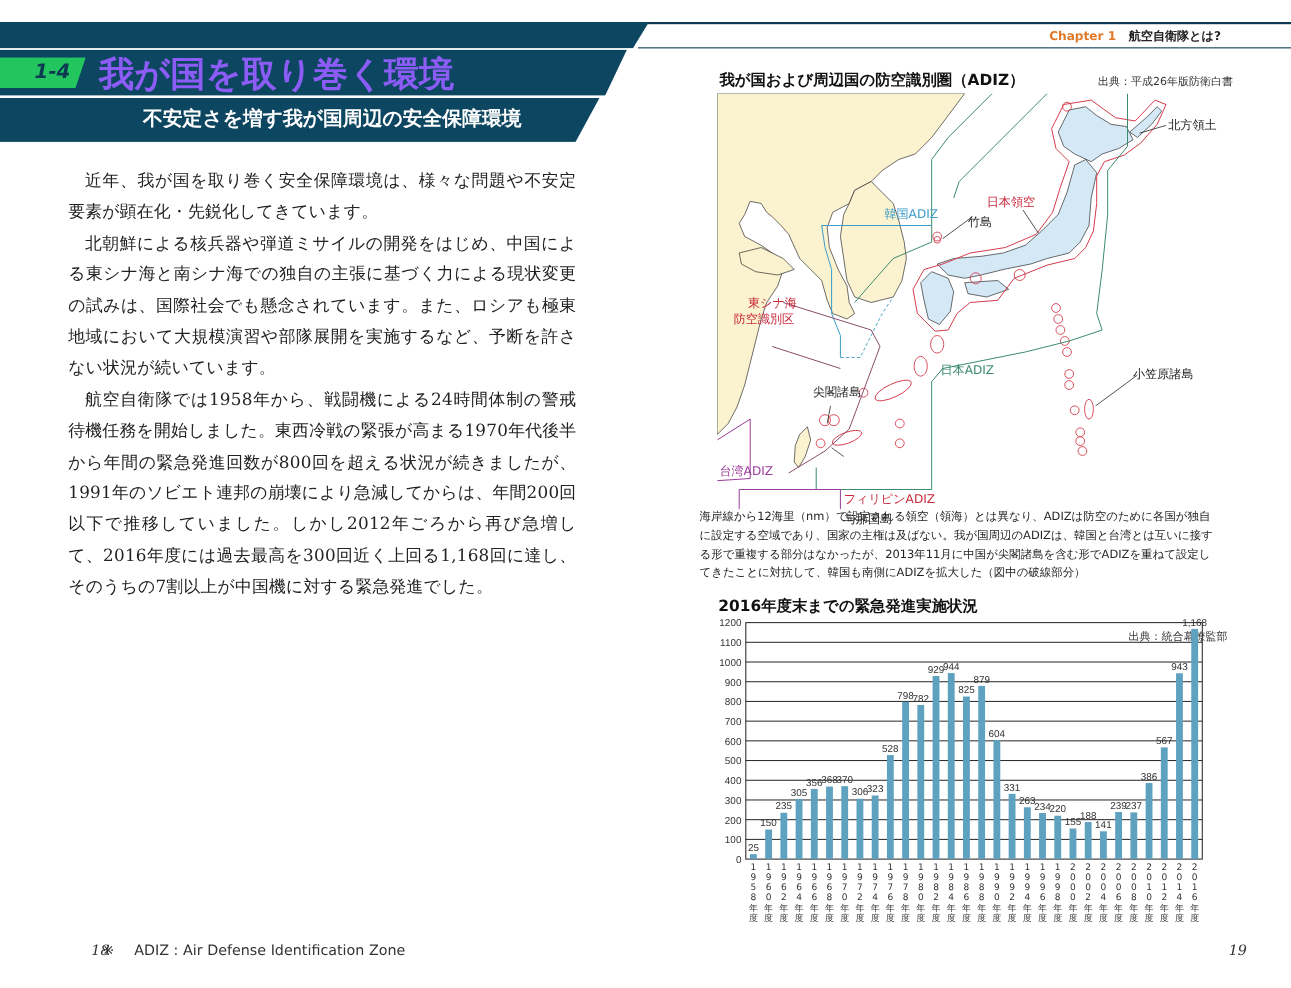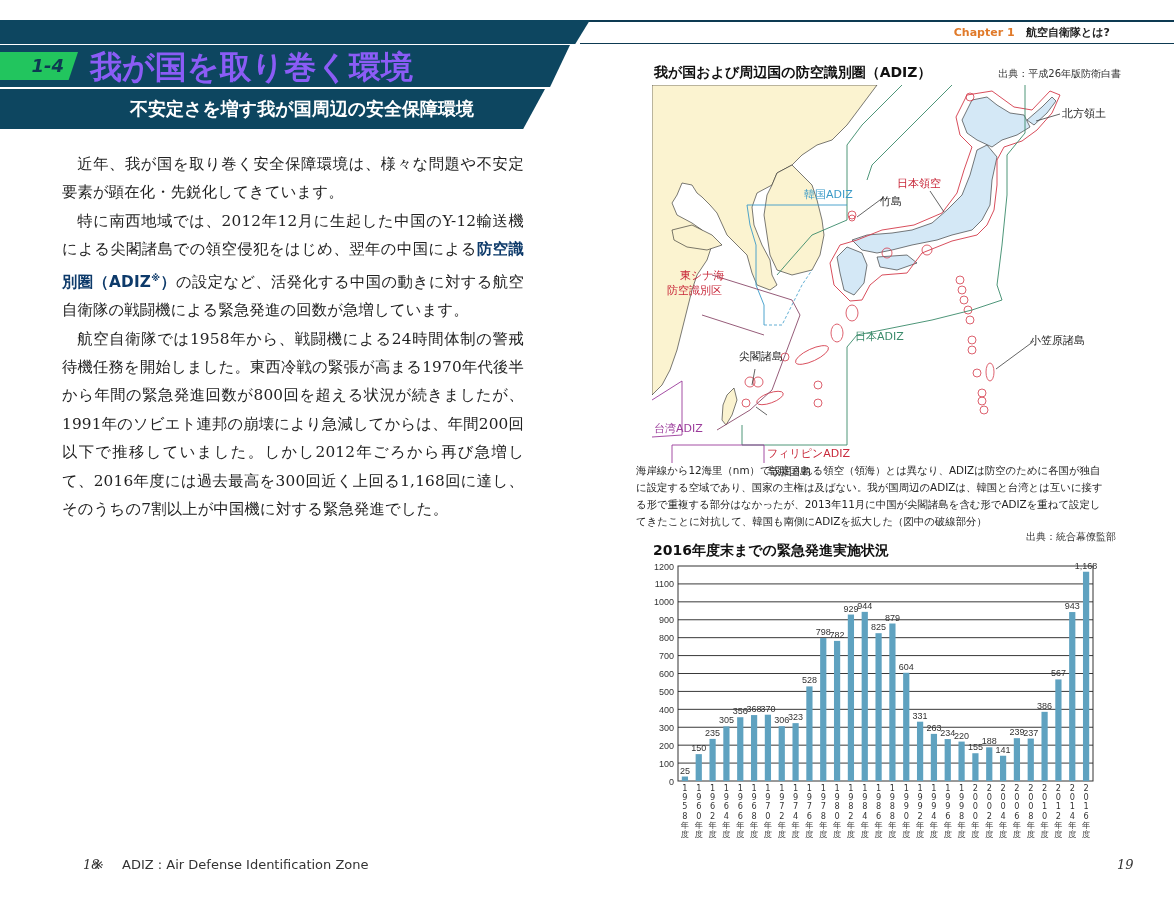--- a/index.html
+++ b/index.html
@@ -40,21 +40,21 @@
   
   .fig-title { position: absolute; left: 654px; top: 64px; font-weight: bold; font-size: 14px; color: #111; }
   .fig-source { position: absolute; right: 53px; top: 67px; font-size: 10px; color: #333; }
   .map-wrap { position: absolute; left: 652px; top: 85px; width: 460px; height: 378px; text-align: right; }
   .map-wrap svg { width: 100%; height: 100%; display: block; }
   .map-label { position: absolute; font-size: 11px; line-height: 13px; white-space: nowrap; }
   .map-caption { position: absolute; left: 636px; top: 462px; width: 470px; font-size: 10.4px; line-height: 17px; color: #222; }
 
   
   .chart-title { position: absolute; left: 653px; top: 542px; font-weight: bold; font-size: 14px; color: #111; }
-  .chart-source { position: absolute; right: 58px; top: 530px; font-size: 10px; color: #333; }
+  .chart-source { position: absolute; right: 58px; top: 572px; font-size: 10px; color: #333; }
   .chart-svg { position: absolute; left: 640px; top: 560px; width: 480px; height: 290px; }
 </style>
 </head>
 <body>
 
 <div class="band-top"></div>
 <div class="band-top-left"></div>
 <div class="band-rule"></div>
 <div class="title-band"></div>
 <div class="subtitle-band"></div>
@@ -62,21 +62,21 @@
 <div class="page-title">我が国を取り巻く環境</div>
 <div class="page-subtitle">不安定さを増す我が国周辺の安全保障環境</div>
 
 <div class="chapter">
   <span class="ch-num">Chapter 1</span>
   <span class="ch-name">航空自衛隊とは?</span>
 </div>
 
 <div class="body-text">
   <p>近年、我が国を取り巻く安全保障環境は、様々な問題や不安定要素が顕在化・先鋭化してきています。</p>
-  <p><span>特に南西地域では、2012年12月に生起した中国のY-12輸送機による尖閣諸島での領空侵犯をはじめ、翌年の中国による</span><span class="hl"><span>防空識別圏（ADIZ</span><sup>※</sup><span>）</span></span><span>の設定など、活発化する中国の動きに対する航空自衛隊の戦闘機による緊急発進の回数が急増しています。</span></p>
+  <p>北朝鮮による核兵器や弾道ミサイルの開発をはじめ、中国による東シナ海と南シナ海での独自の主張に基づく力による現状変更の試みは、国際社会でも懸念されています。また、ロシアも極東地域において大規模演習や部隊展開を実施するなど、予断を許さない状況が続いています。</p>
   <p>航空自衛隊では1958年から、戦闘機による24時間体制の警戒待機任務を開始しました。東西冷戦の緊張が高まる1970年代後半から年間の緊急発進回数が800回を超える状況が続きましたが、1991年のソビエト連邦の崩壊により急減してからは、年間200回以下で推移していました。しかし2012年ごろから再び急増して、2016年度には過去最高を300回近く上回る1,168回に達し、そのうちの7割以上が中国機に対する緊急発進でした。</p>
 </div>
 
 <div class="page-num" style="left:62px;">18</div>
 <div class="footnote">
   <span class="mark">※</span>
   <span>ADIZ : Air Defense Identification Zone</span>
 </div>
 <div class="page-num" style="left:1096px;">19</div>
 

